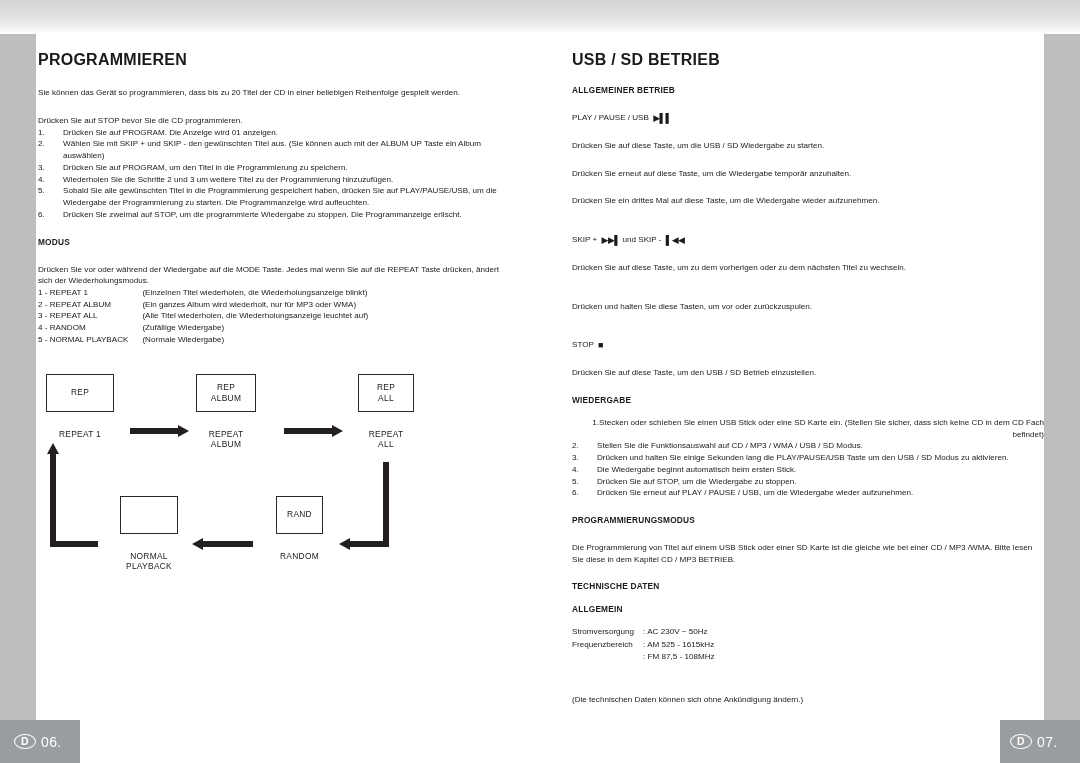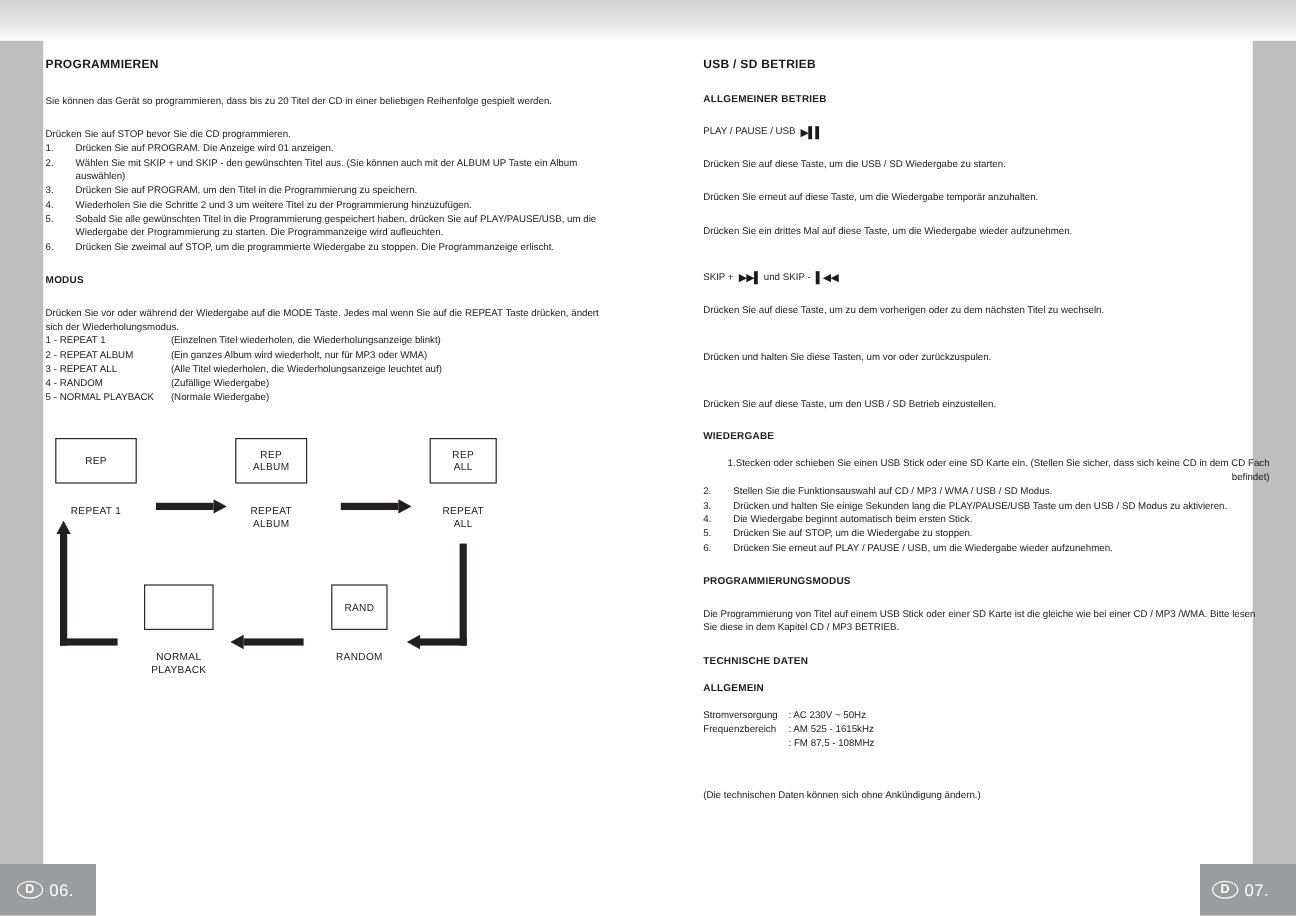--- a/index.html
+++ b/index.html
@@ -79,24 +79,24 @@
 
   
   .column {
     position: absolute;
     top: 48px;
     z-index: 4;
     font-size: 8.1px;
     line-height: 1.45;
   }
   #column-left  { left: 38px;  width: 476px; }
-  #column-right { left: 586px; width: 472px; }
+  #column-right { left: 572px; width: 472px; }
 
   h2.section-title {
-    font-size: 10px;
+    font-size: 16px;
     font-weight: bold;
     margin: 0 0 13px 0;
     letter-spacing: .25px;
   }
   h3.sub-title {
     font-size: 8.3px;
     font-weight: bold;
     margin: 0 0 11px 0;
     letter-spacing: .2px;
   }
@@ -411,20 +411,24 @@
     <span class="glyph">&nbsp;▌◀◀</span>
   </p>
   <p class="para">Drücken Sie auf diese Taste, um zu dem vorherigen oder zu dem nächsten Titel zu wechseln.</p>
 
   <div class="gap-sm"></div>
 
   <p class="para">Drücken und halten Sie diese Tasten, um vor oder zurückzuspulen.</p>
 
   <div class="gap-sm"></div>
 
+  <p class="para">
+    <span>STOP</span>
+    <span class="glyph">&nbsp;■</span>
+  </p>
   <p class="para">Drücken Sie auf diese Taste, um den USB / SD Betrieb einzustellen.</p>
 
   <div class="gap-md"></div>
 
   <h3 class="sub-title">WIEDERGABE</h3>
 
   <ol class="num-list wrap-flush">
     <li>
       <span class="li-num">1.</span><span>Stecken oder schieben Sie einen USB Stick oder eine SD Karte ein. (Stellen Sie sicher, dass sich keine CD in dem CD Fach befindet)</span>
     </li>

